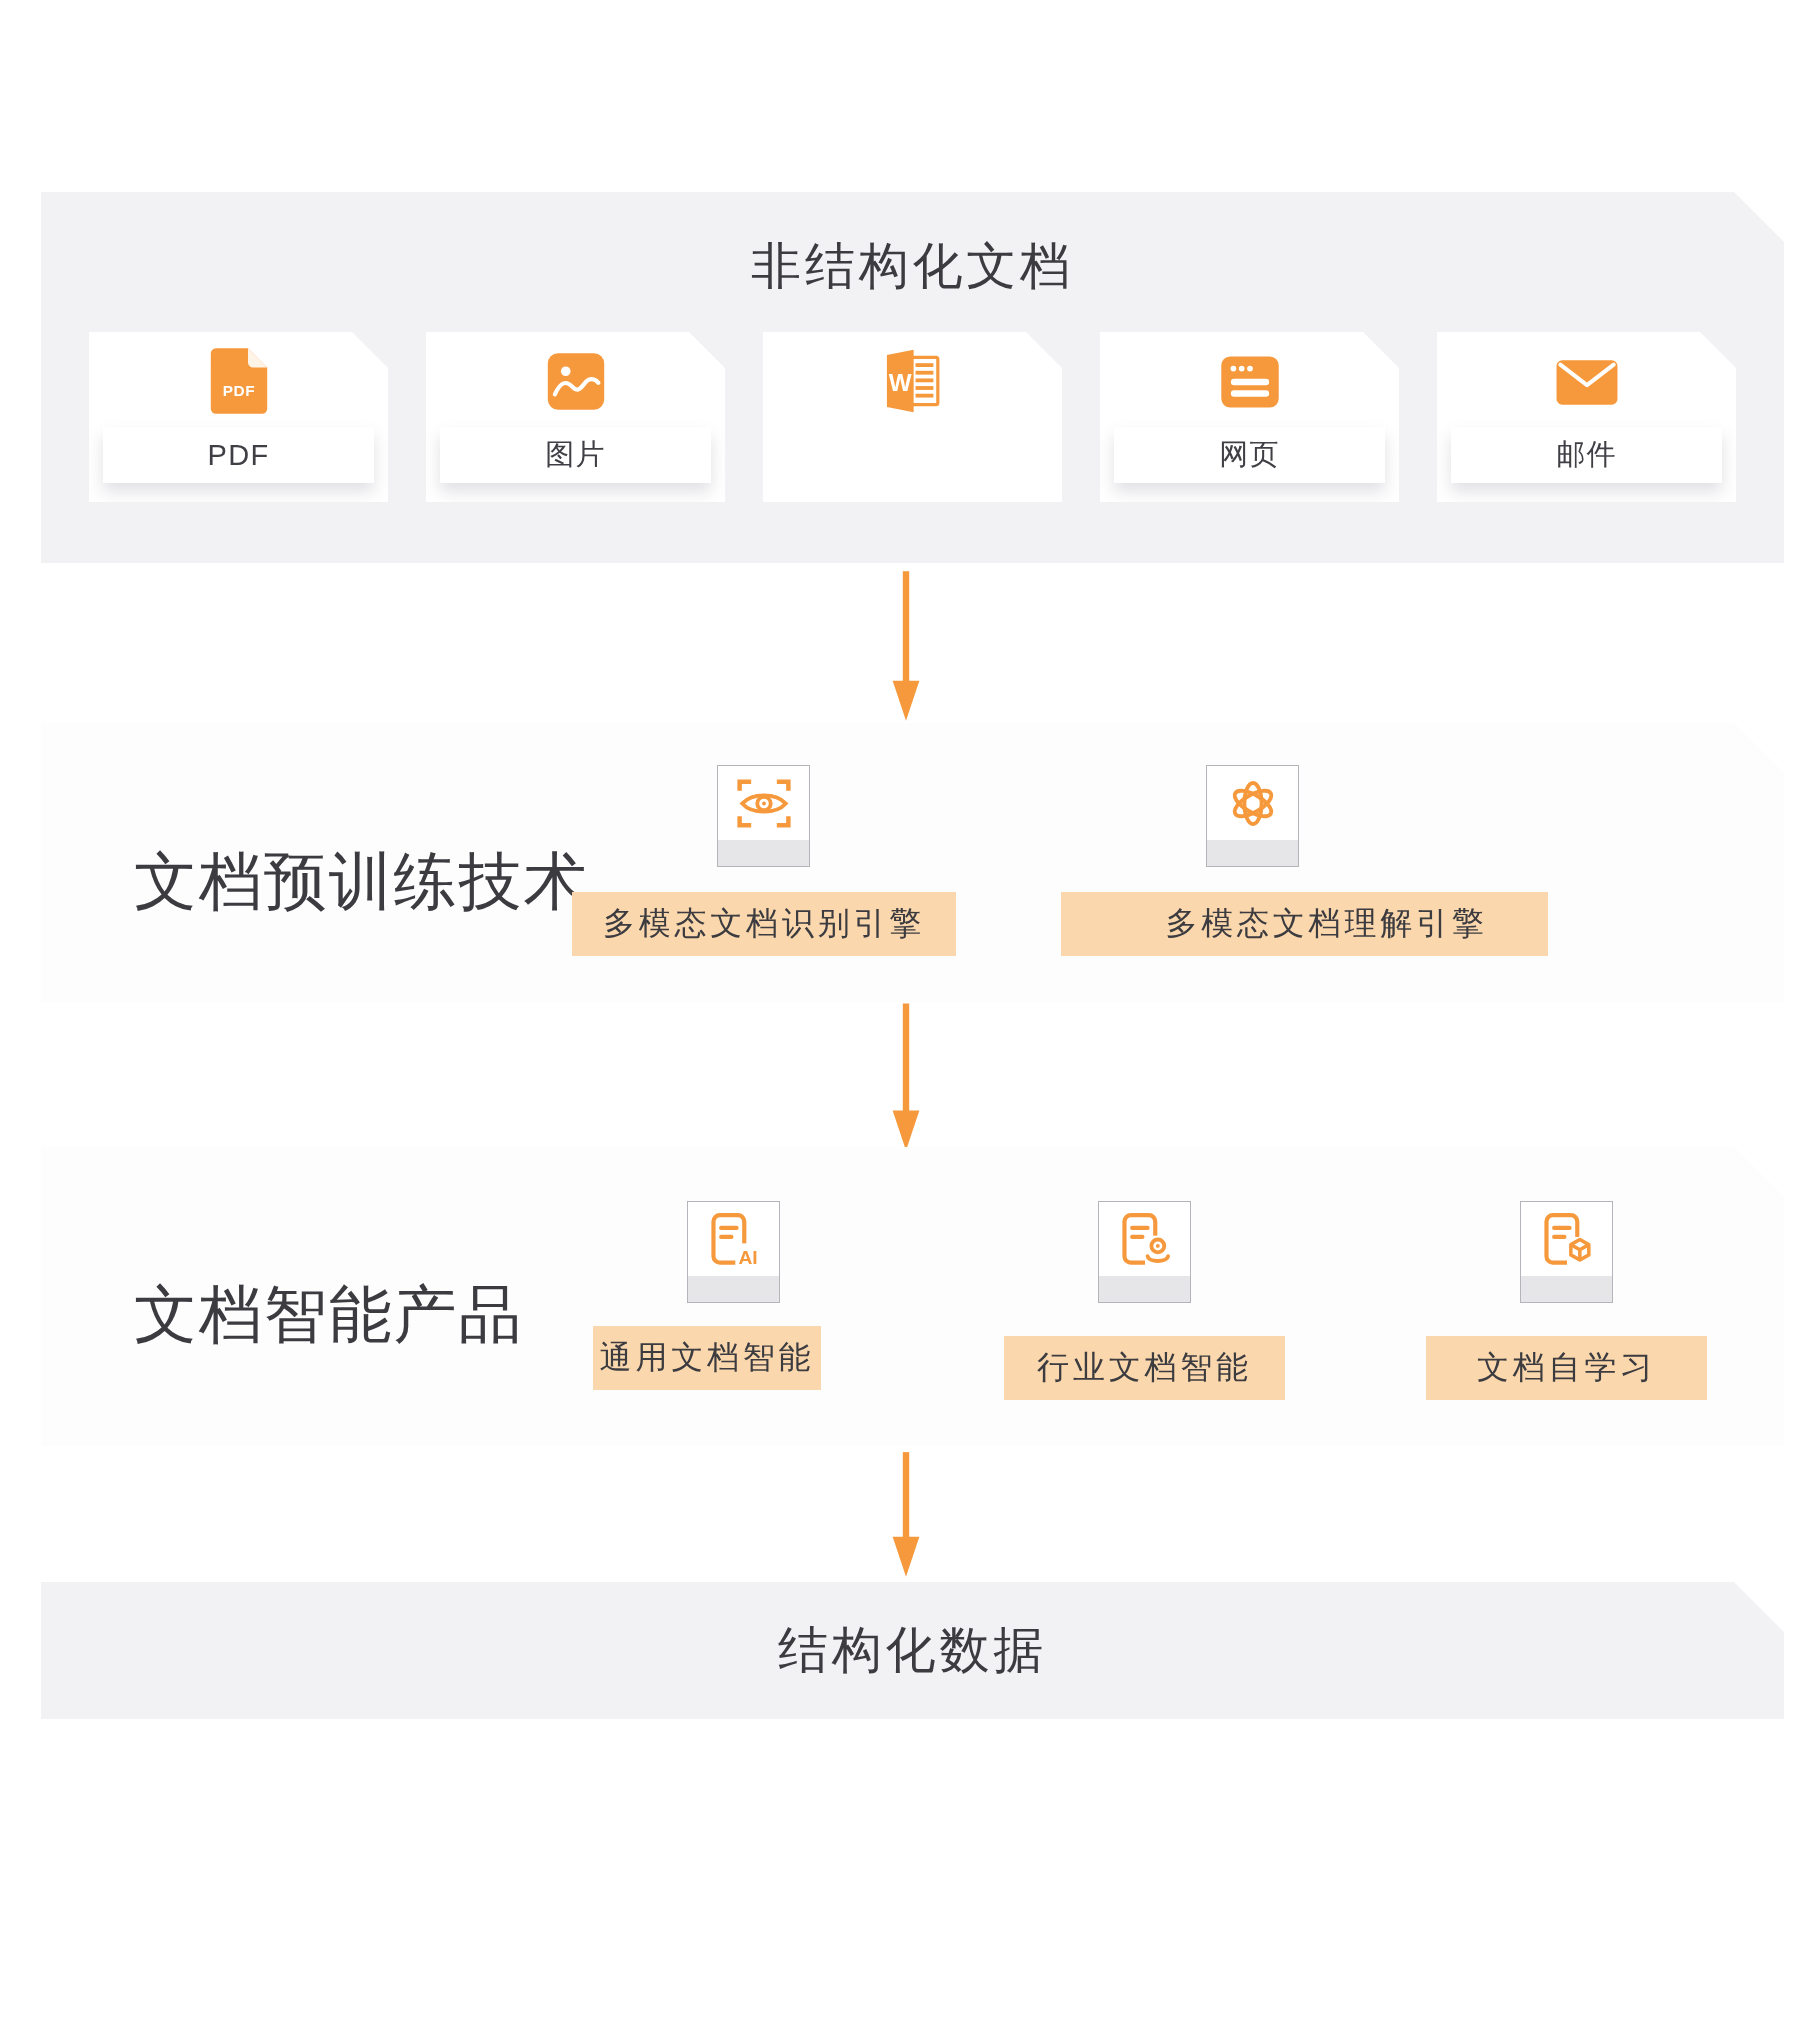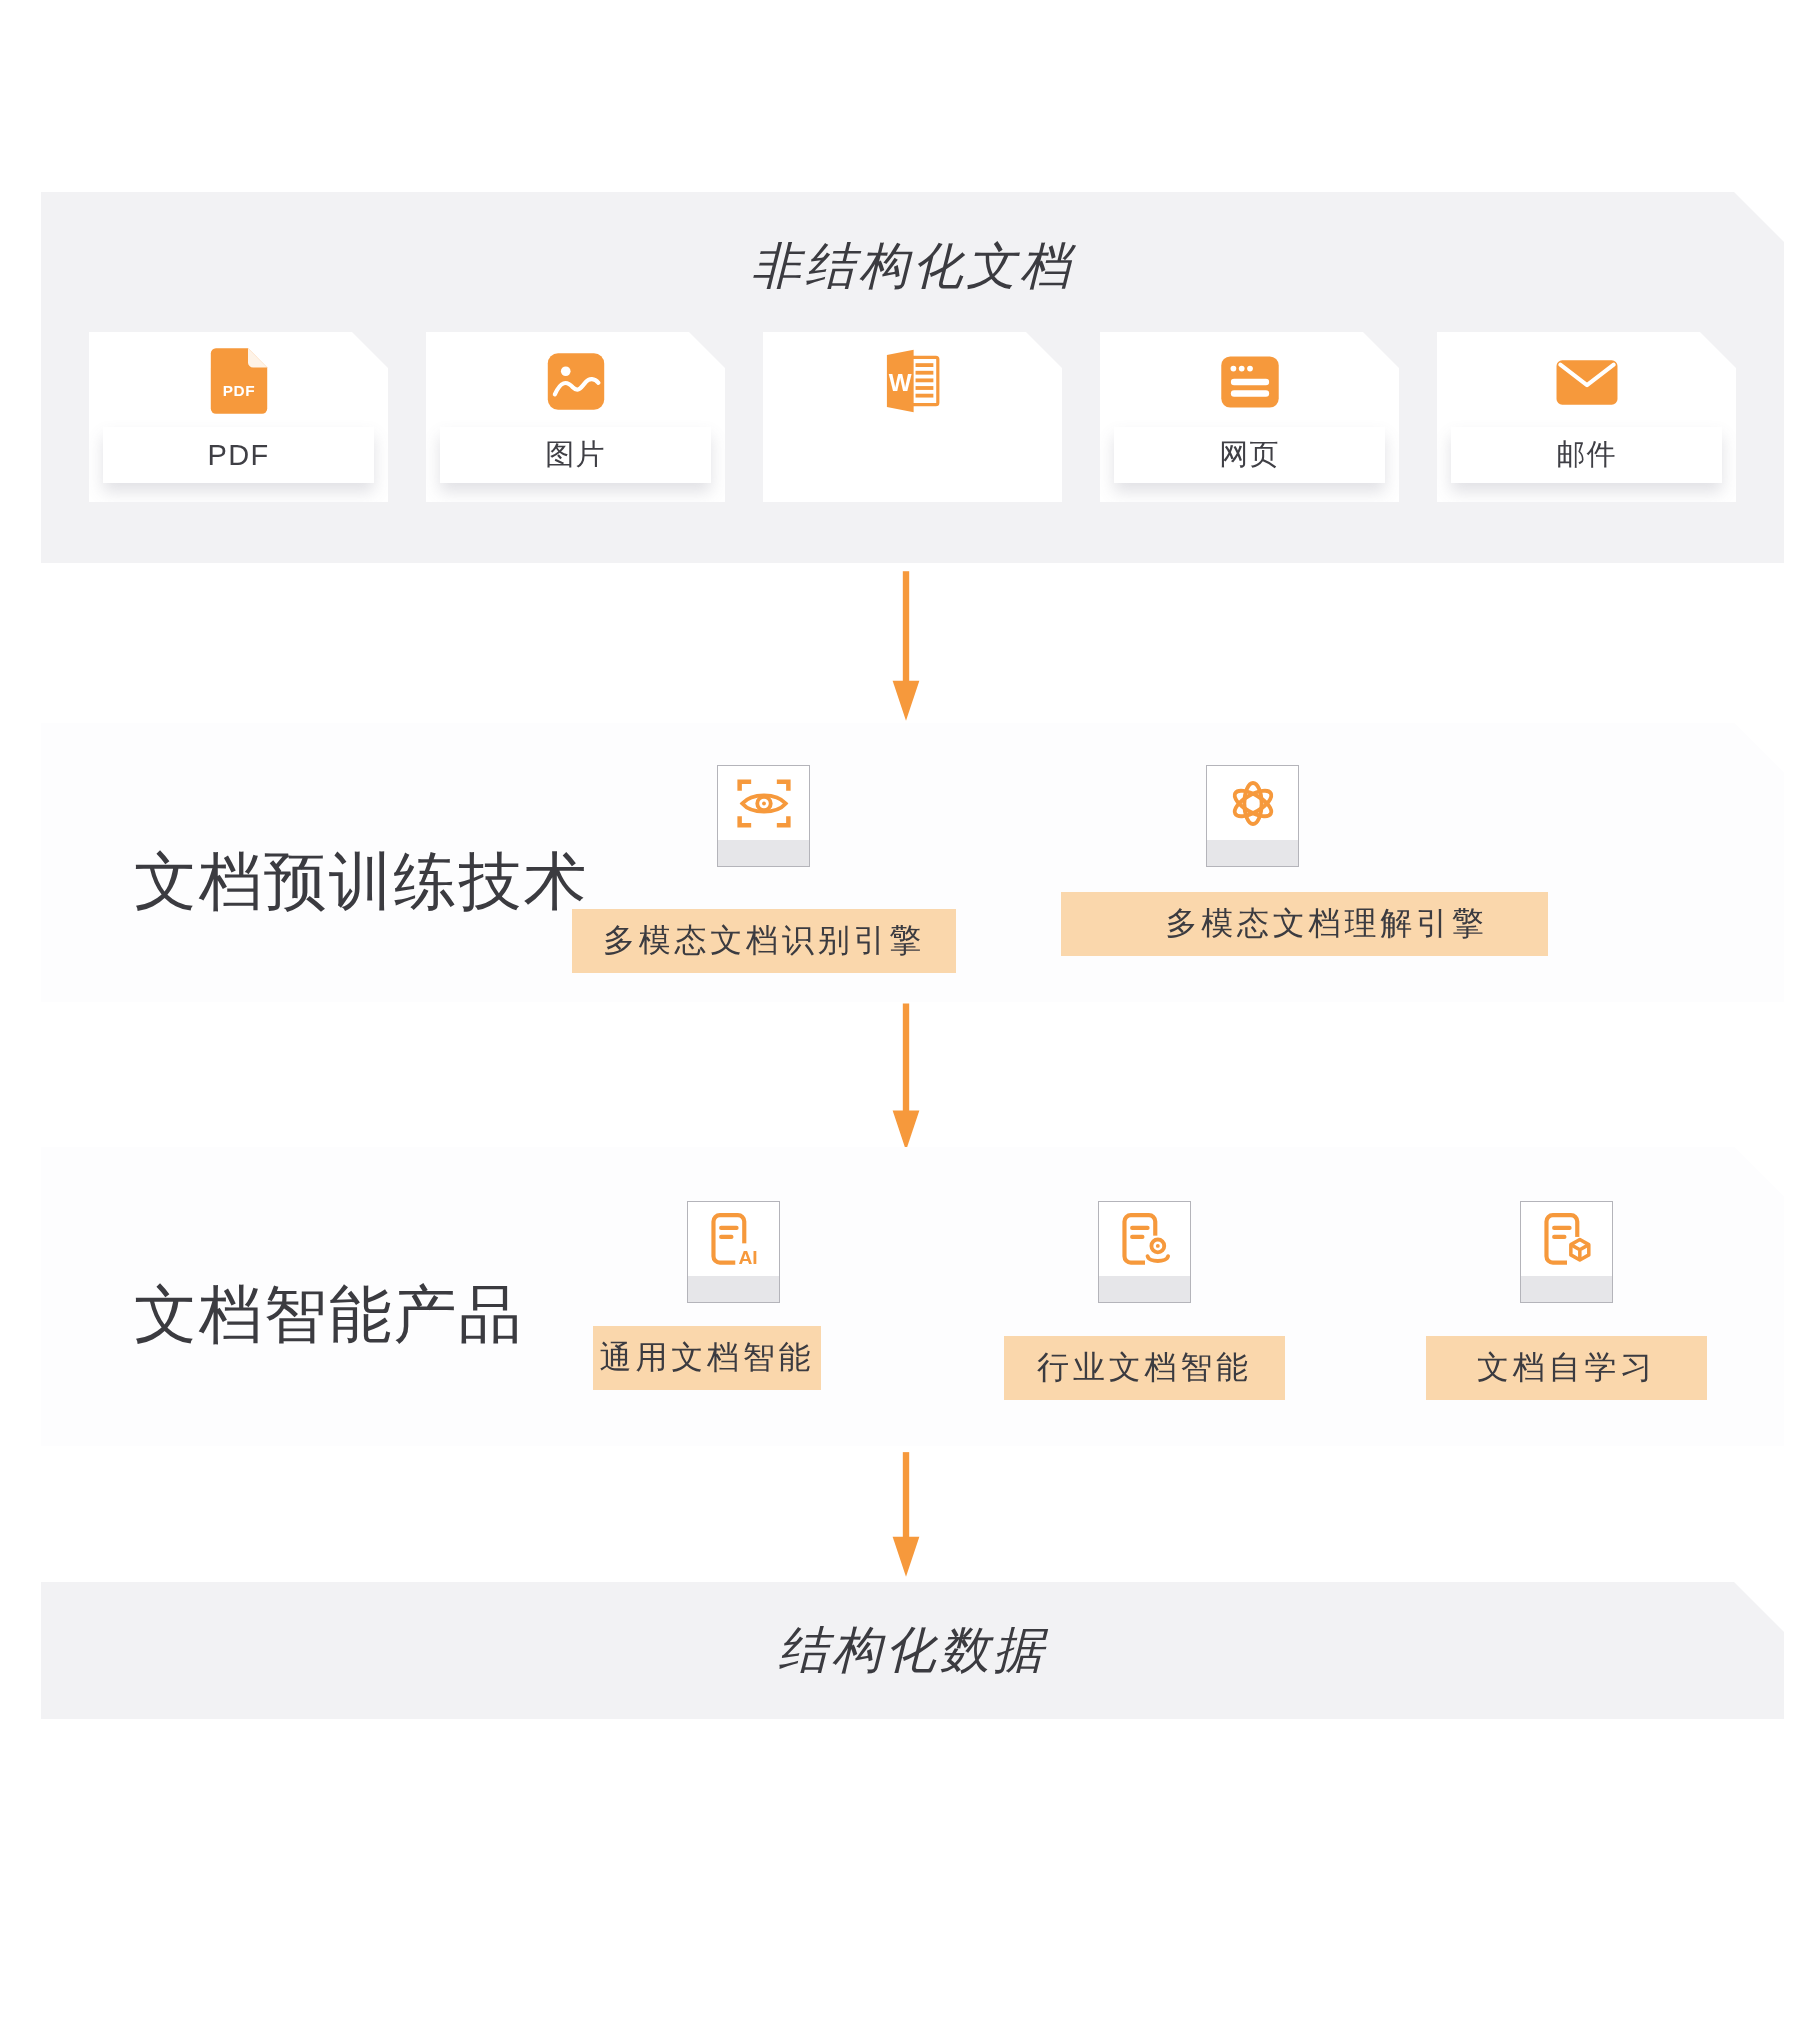--- a/index.html
+++ b/index.html
@@ -14,21 +14,21 @@
   .white{background:#FDFDFE;}
   .sh-big{filter:drop-shadow(0 10.2px 19px rgba(90,90,110,0.12));}
   .sh-soft{filter:drop-shadow(0 6.4px 15.3px rgba(90,90,110,0.09));}
 
   .s1{top:192px;height:371px;}
   .s2{top:723px;height:279px;}
   .s3{top:1147px;height:299px;}
   .s4{top:1582px;height:137px;display:flex;align-items:center;justify-content:center;}
 
   .bigtitle{position:absolute;left:0;right:0;top:41px;margin:0;text-align:center;
-    font-size:50px;font-weight:500;letter-spacing:3.8px;color:#3B3B40;font-style:italic;}
+    font-size:50px;font-weight:500;letter-spacing:3.8px;color:#3B3B40;}
   .s4 .bigtitle{position:static;top:auto;}
 
   
   .cards{position:absolute;left:48px;right:48px;top:140px;height:170px;
     display:flex;justify-content:space-between;}
   .card{position:relative;width:299px;height:170px;background:#ffffff;
     filter:drop-shadow(0 10.2px 16.6px rgba(90,90,110,0.16));}
   .card .icn{position:absolute;top:15.3px;left:50%;transform:translateX(-50%);}
   .cardlabel{position:absolute;left:14px;right:14px;top:95px;height:56px;background:#ffffff;
     box-shadow:0 9px 15.3px rgba(90,90,110,0.18);
@@ -48,21 +48,21 @@
   .tile svg{position:absolute;top:8.3px;left:50%;transform:translateX(-50%);}
 
   
   .pill{position:absolute;height:64px;background:#FAD7AC;
     display:flex;align-items:center;justify-content:center;
     font-size:32px;font-weight:500;letter-spacing:3.8px;color:#3B3B40;}
 
   
   .t-eye{left:676px;top:42px;}
   .t-atom{left:1165px;top:42px;}
-  .p-recog{left:531px;top:169px;width:384px;margin-top:17px;}
+  .p-recog{left:531px;top:169px;width:384px;}
   .p-underst{left:1020px;top:169px;width:443px;padding-left:44px;}
 
   
   .t-ai{left:646px;top:54px;}
   .t-pin{left:1057px;top:54px;}
   .t-cube{left:1479px;top:54px;}
   .p-general{left:552px;top:179px;width:228px;}
   .p-industry{left:963px;top:189px;width:281px;}
   .p-selflearn{left:1385px;top:189px;width:281px;}
 

